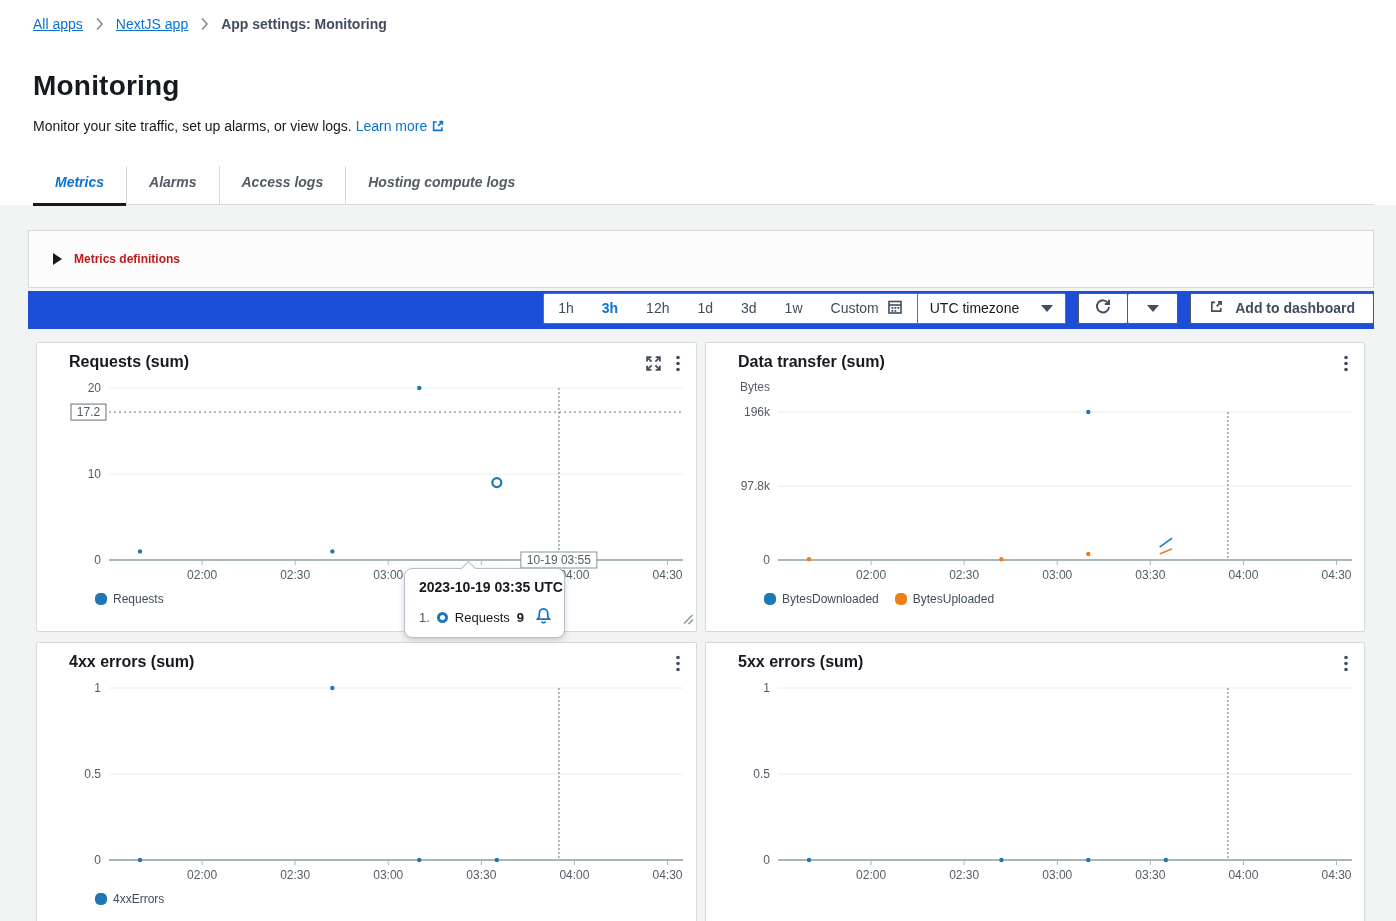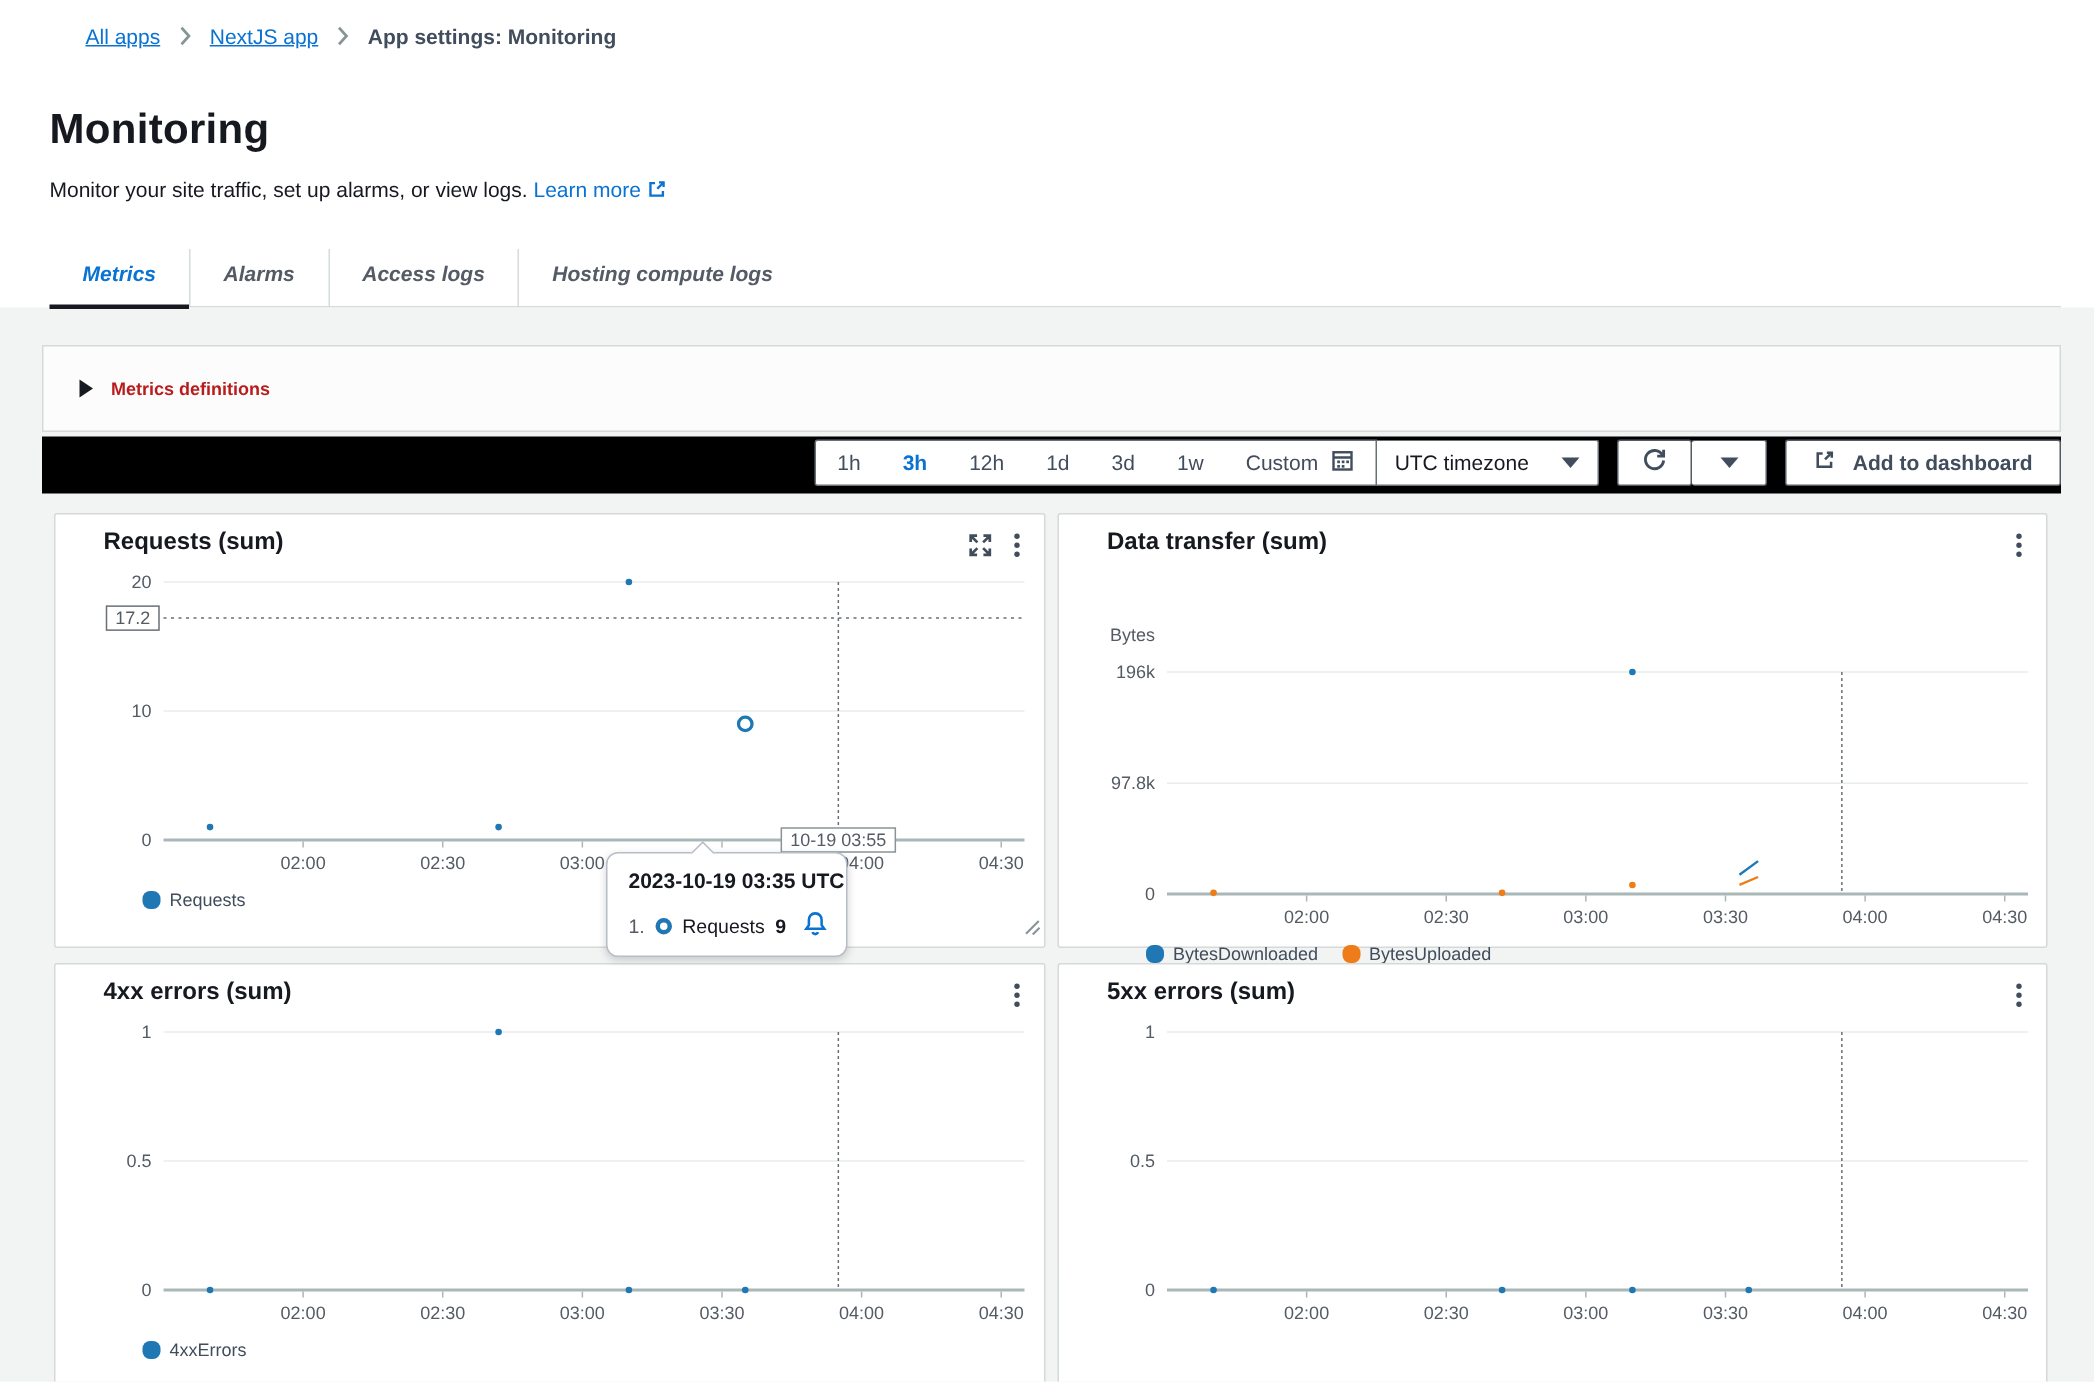--- a/index.html
+++ b/index.html
@@ -3,21 +3,21 @@
 <meta charset="utf-8">
 <style>
   * { margin:0; padding:0; box-sizing:border-box; }
   html,body { width:1396px; height:921px; overflow:hidden; }
   body {
     font-family:"Liberation Sans","DejaVu Sans",sans-serif;
     background:#ffffff; color:#16191f; position:relative;
   }
   
   .page-header { background:#fff; padding:16px 22px 0 33px; }
-  .breadcrumb { display:flex; align-items:center; gap:10px; font-size:14px;margin-left:24px; }
+  .breadcrumb { display:flex; align-items:center; gap:10px; font-size:14px; }
   .breadcrumb a { color:#0972d3; text-decoration:underline; cursor:pointer; }
   .crumb-current { color:#414d5c; font-weight:bold; }
   .crumb-sep { display:inline-flex; margin:0 2px; }
   .page-title { font-size:28px; font-weight:700; margin-top:38px; letter-spacing:.2px; }
   .page-desc { margin-top:16px; font-size:14px; color:#16191f; }
   .page-desc a { color:#0972d3; text-decoration:none; font-weight:normal; cursor:pointer; }
   .ext-icon { display:inline-block; vertical-align:-2px; margin-left:4px; }
   
   .tabs { display:flex; margin:30px 0 0 0; border-bottom:1px solid #d5dbdb;font-style:italic; }
   .tab { font-size:14px; font-weight:700; color:#545b64; padding:8px 22px 14px 22px;
@@ -26,21 +26,21 @@
   .tab.active { color:#0972d3; }
   .tab.active::after { content:""; position:absolute; left:0; right:0; bottom:-2px; height:3px; background:#16191f; }
   
   .content { background:#f2f3f3; padding:25px 22px 0 28px; height:735px; }
   .expander { background:#fcfcfc; border:1px solid #d5d9d9; height:58px; display:flex;
               align-items:center; padding-left:24px; gap:12px; cursor:pointer; }
   .expander-title { font-size:12px; font-weight:700; color:#b91c1c; }
   .caret-right { width:0; height:0; border-top:6px solid transparent; border-bottom:6px solid transparent;
                  border-left:9px solid #16191f; }
   
-  .toolbar-strip { background:#000000; margin-top:3px; height:38px; display:flex;
+  .toolbar-strip { background:#1d4ed8; margin-top:3px; height:38px; display:flex;
                    align-items:center; justify-content:flex-end; gap:12px; padding:0 0 4px 0; }
   .seg-group { display:flex; align-items:stretch; height:31px; }
   .seg-box { display:flex; align-items:center; border:1px solid #687078; background:#fff; border-radius:2px 0 0 2px; }
   .seg-item { padding:0 14px; font-size:14px; color:#414d5c; display:flex; align-items:center; height:100%; cursor:pointer; }
   .seg-item.active { color:#0972d3; font-weight:700; }
   .seg-item .cal { margin-left:8px; }
   .tz-box { display:flex; align-items:center; gap:22px; border:1px solid #687078; border-left:none;
             padding:0 12px; background:#fff; font-size:14px; color:#16191f; cursor:pointer; border-radius:0 2px 2px 0; }
   .caret-down { width:0; height:0; border-left:6px solid transparent; border-right:6px solid transparent;
                 border-top:7px solid #414d5c; }
@@ -53,21 +53,21 @@
   
   .dashboard { margin:13px 8px 0 8px; display:grid; grid-template-columns:661px 660px;
                grid-column-gap:8px; grid-row-gap:10px; }
   .chart-card { background:#fff; border:1px solid #d5d9d9; border-radius:2px; height:290px;
                 position:relative; padding:10px 0 0 16px; }
   .chart-card.short { height:285px; }
   .card-head { display:flex; align-items:flex-start; padding:0 16px; }
   .card-title { font-size:16px; font-weight:700; color:#16191f; flex:1; }
   .head-icons { display:flex; align-items:center; gap:14px; margin-top:2px; }
   .icon-plain { cursor:pointer; display:inline-flex; }
-  .unit-label { font-size:12px; color:#545b64; padding:8px 0 0 18px; height:24px;margin-top:36px; }
+  .unit-label { font-size:12px; color:#545b64; padding:8px 0 0 18px; height:24px; }
   .chart-mount { padding-left:2px; }
   .axis-label { font-size:12px; fill:#545b64; font-family:"Liberation Sans","DejaVu Sans",sans-serif; }
   .legend { display:flex; gap:16px; padding:4px 0 0 42px; align-items:center; }
   .legend-item { display:inline-flex; align-items:center; gap:6px; cursor:pointer; }
   .legend-swatch { width:12px; height:12px; border-radius:5px; display:inline-block; }
   .legend-item span:last-child { font-size:12px; color:#414d5c; }
   .resize-handle { position:absolute; right:2px; bottom:2px; cursor:nwse-resize; }
   
   .tooltip { position:absolute; left:404px; top:568px; width:161px; background:#fff;
              border:1px solid #b6bec9; border-radius:8px; box-shadow:0 2px 6px rgba(0,0,0,.18);

